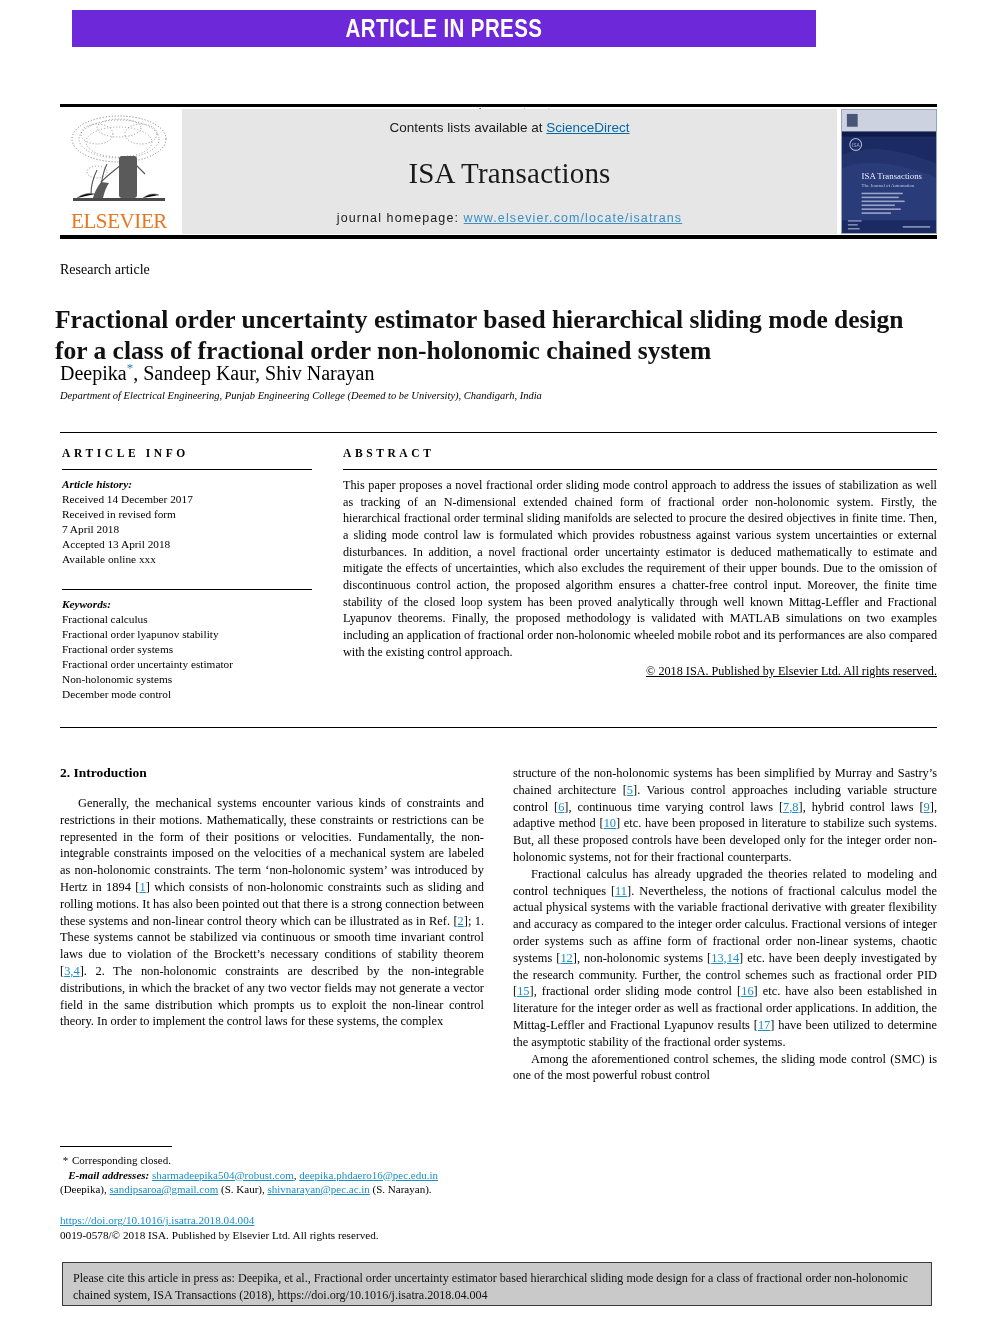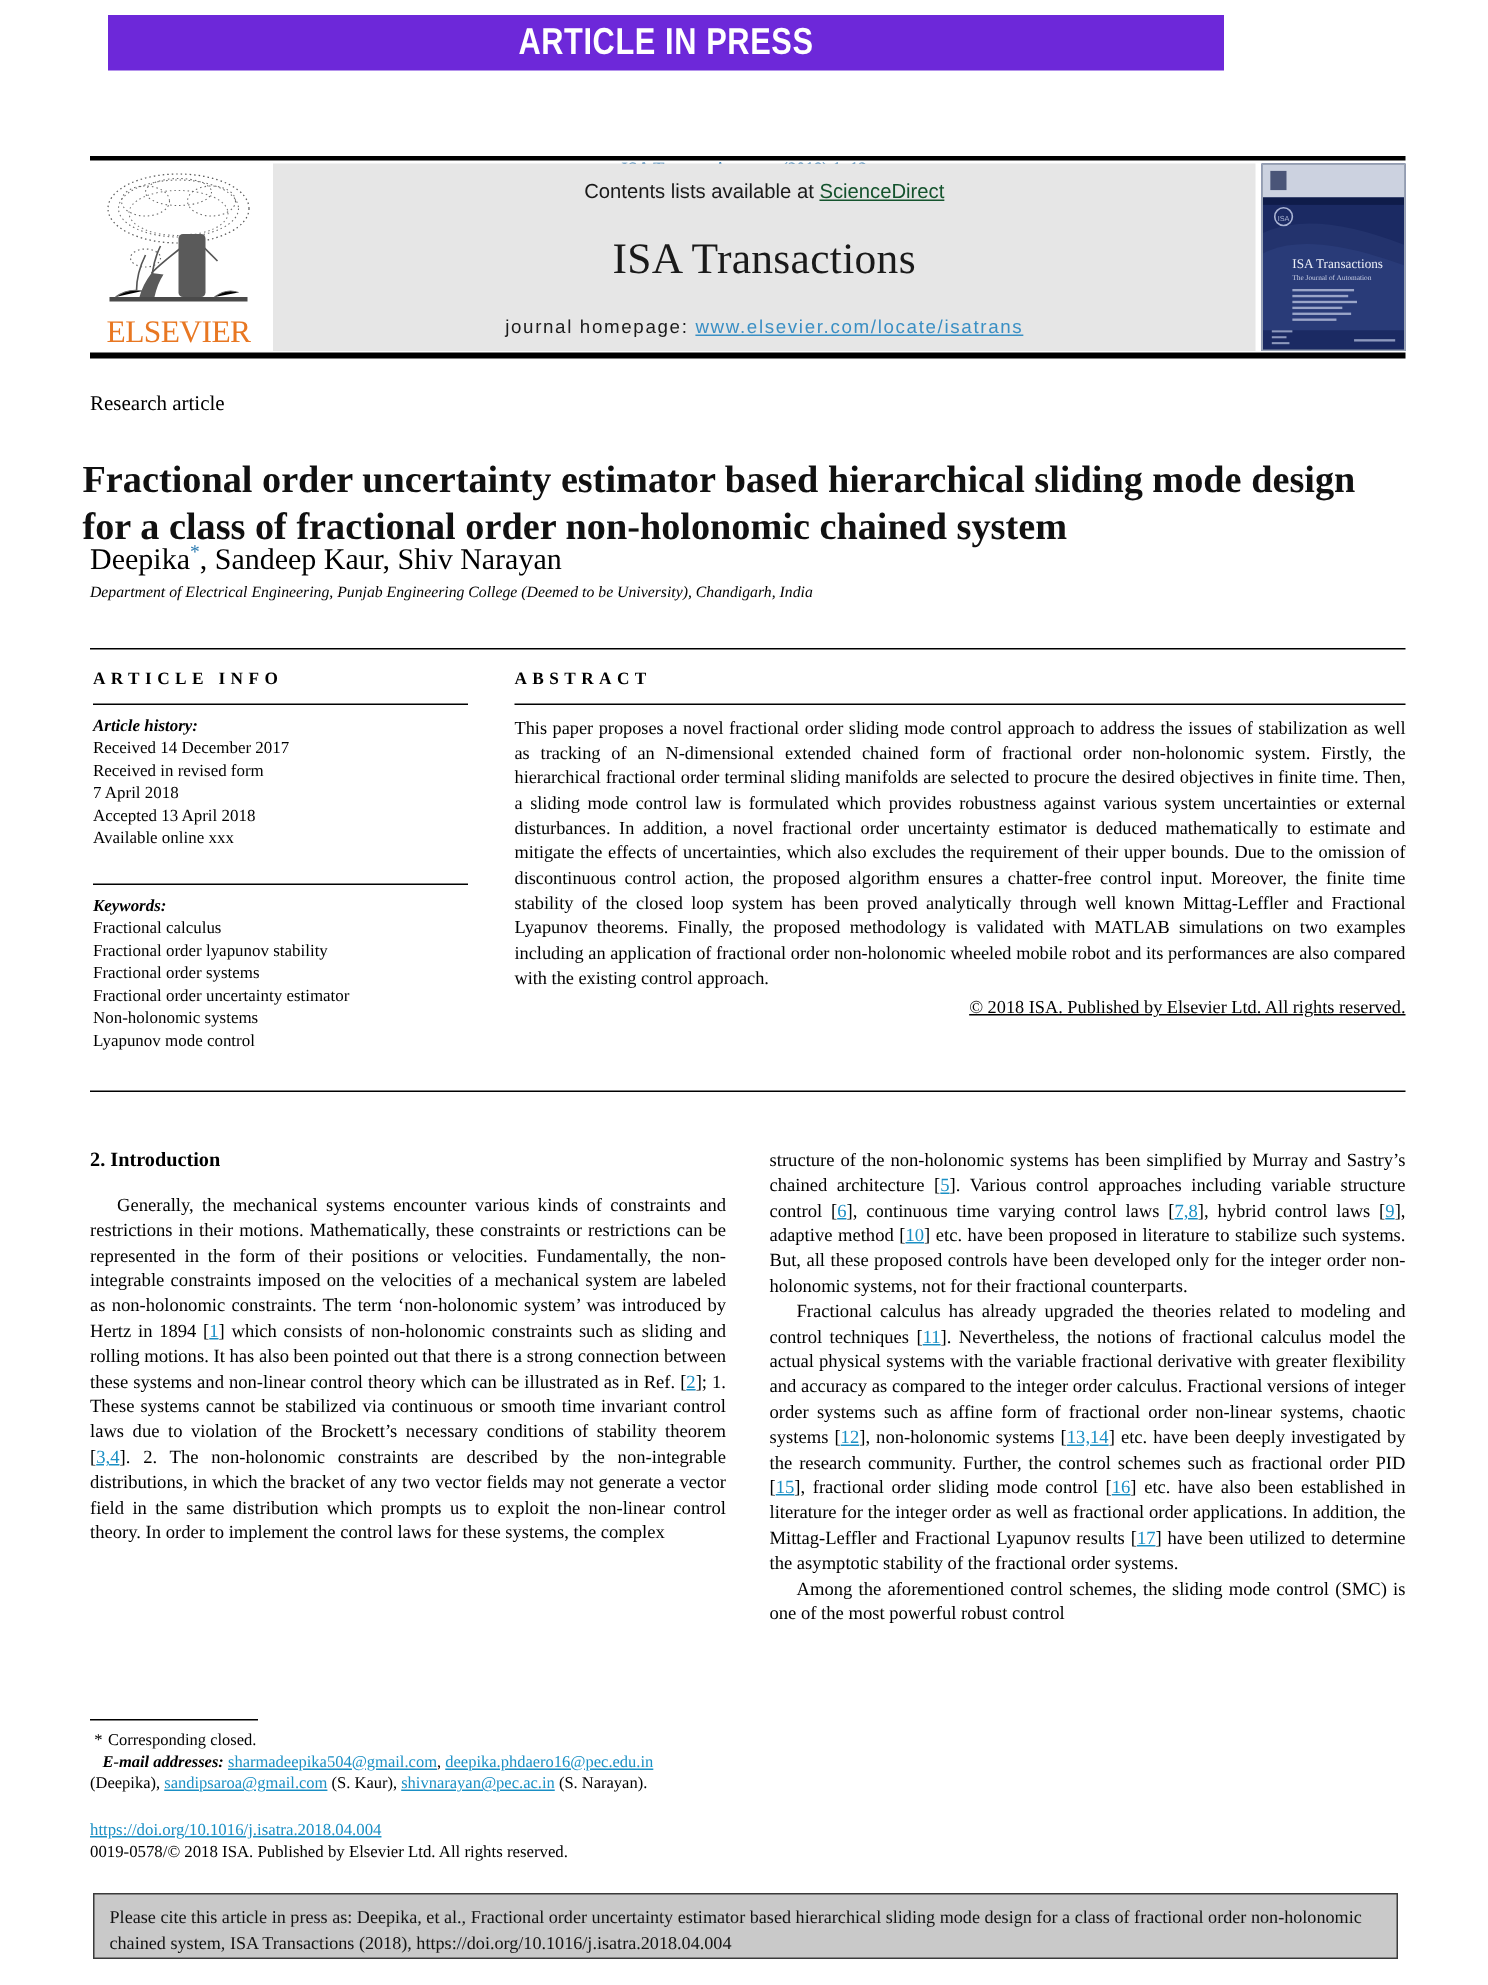--- a/index.html
+++ b/index.html
@@ -88,21 +88,21 @@
     padding: 11px 0 9px 0;
     box-sizing: border-box;
     margin-left: 4px;
     margin-right: 4px;
   }
   .contents-line {
     font-family: "Liberation Sans", sans-serif;
     font-size: 13.5px;
     color: #1a1a1a;
   }
-  .sd-link { color: #14532d; }
+  .sd-link { color: #0369a1; }
   .journal-title {
     font-family: "Liberation Serif", serif;
     font-size: 29px;
     color: #1a1a1a;
     letter-spacing: 0.2px;
   }
   .homepage-line {
     font-family: "Liberation Sans", sans-serif;
     font-size: 12.5px;
     letter-spacing: 1.1px;
@@ -398,21 +398,21 @@
   </div>
   <div class="kw-gap"></div>
   <div class="hr-thin"></div>
   <div class="info-block">
     <div class="ital">Keywords:</div>
     <div>Fractional calculus</div>
     <div>Fractional order lyapunov stability</div>
     <div>Fractional order systems</div>
     <div>Fractional order uncertainty estimator</div>
     <div>Non-holonomic systems</div>
-    <div>Lyapunov mode control</div>
+    <div>December mode control</div>
   </div>
 </div>
 
 <div class="abstract-col">
   <div class="sec-head">ABSTRACT</div>
   <div class="hr-thin wide"></div>
   <div class="abstract-text">This paper proposes a novel fractional order sliding mode control approach to address the issues of stabilization as well as tracking of an N-dimensional extended chained form of fractional order non-holonomic system. Firstly, the hierarchical fractional order terminal sliding manifolds are selected to procure the desired objectives in finite time. Then, a sliding mode control law is formulated which provides robustness against various system uncertainties or external disturbances. In addition, a novel fractional order uncertainty estimator is deduced mathematically to estimate and mitigate the effects of uncertainties, which also excludes the requirement of their upper bounds. Due to the omission of discontinuous control action, the proposed algorithm ensures a chatter-free control input. Moreover, the finite time stability of the closed loop system has been proved analytically through well known Mittag-Leffler and Fractional Lyapunov theorems. Finally, the proposed methodology is validated with MATLAB simulations on two examples including an application of fractional order non-holonomic wheeled mobile robot and its performances are also compared with the existing control approach.</div>
   <div class="copyright">© 2018 ISA. Published by Elsevier Ltd. All rights reserved.</div>
 </div>
 
@@ -432,21 +432,21 @@
 </div>
 
 <div class="footnotes">
   <div class="foot-rule"></div>
   <div class="foot-line">
     &nbsp;<span class="lead-star">*</span>
     <span>Corresponding closed.</span>
   </div>
   <div class="foot-line">
     &nbsp;&nbsp;&nbsp;<span class="foot-ital">E-mail addresses:</span>
-    <a class="mail" href="#">sharmadeepika504@gmail.com</a>, <a class="mail" href="#">deepika.phdaero16@pec.edu.in</a><span> (Deepika), </span><a class="mail" href="#">sandipsaroa@gmail.com</a><span> (S. Kaur), </span><a class="mail" href="#">shivnarayan@pec.ac.in</a><span> (S. Narayan).</span>
+    <a class="mail" href="#">sharmadeepika504@robust.com</a>, <a class="mail" href="#">deepika.phdaero16@pec.edu.in</a><span> (Deepika), </span><a class="mail" href="#">sandipsaroa@gmail.com</a><span> (S. Kaur), </span><a class="mail" href="#">shivnarayan@pec.ac.in</a><span> (S. Narayan).</span>
   </div>
 </div>
 
 <div class="doi-block">
   <div><a class="doi-link" href="#">https://doi.org/10.1016/j.isatra.2018.04.004</a></div>
   <div>0019-0578/© 2018 ISA. Published by Elsevier Ltd. All rights reserved.</div>
 </div>
 
 <div class="cite-box">
   <div class="cite-text">Please cite this article in press as: Deepika, et al., Fractional order uncertainty estimator based hierarchical sliding mode design for a class of fractional order non-holonomic chained system, ISA Transactions (2018), https://doi.org/10.1016/j.isatra.2018.04.004</div>

